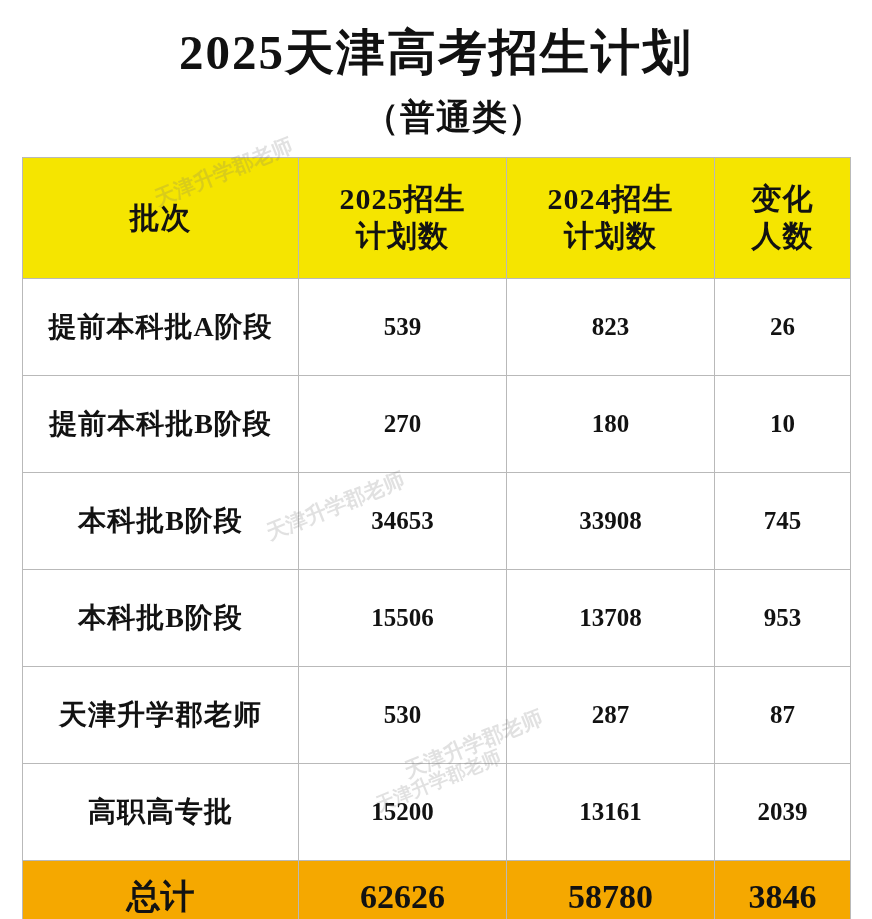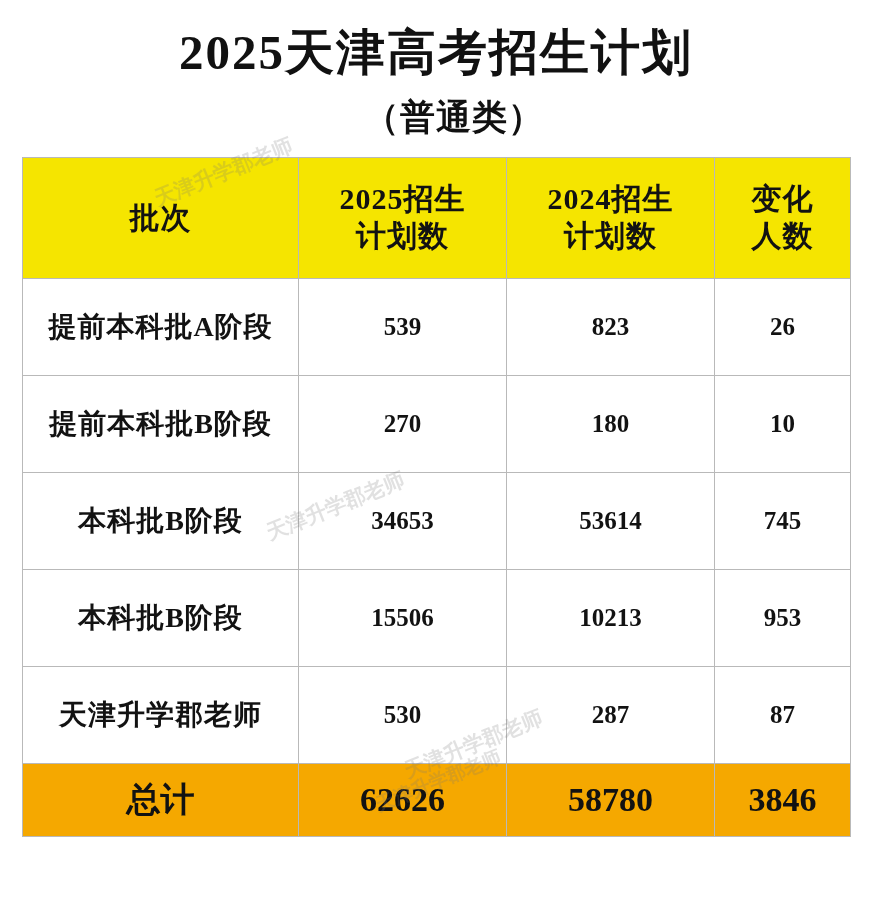--- a/index.html
+++ b/index.html
@@ -145,34 +145,40 @@
         </tr>
         <tr>
           <td class="batch">提前本科批B阶段</td>
           <td>270</td>
           <td>180</td>
           <td>10</td>
         </tr>
         <tr>
           <td class="batch">本科批B阶段</td>
           <td>34653</td>
-          <td>53614</td>
+          <td>33908</td>
           <td>745</td>
         </tr>
         <tr>
           <td class="batch">本科批B阶段</td>
           <td>15506</td>
-          <td>10213</td>
+          <td>13708</td>
           <td>953</td>
         </tr>
         <tr>
           <td class="batch">天津升学郡老师</td>
           <td>530</td>
           <td>287</td>
           <td>87</td>
+        </tr>
+        <tr>
+          <td class="batch">高职高专批</td>
+          <td>15200</td>
+          <td>13161</td>
+          <td>2039</td>
         </tr>
         <tr class="total">
           <td>总计</td>
           <td>62626</td>
           <td>58780</td>
           <td>3846</td>
         </tr>
       </tbody>
     </table>
   </div>

